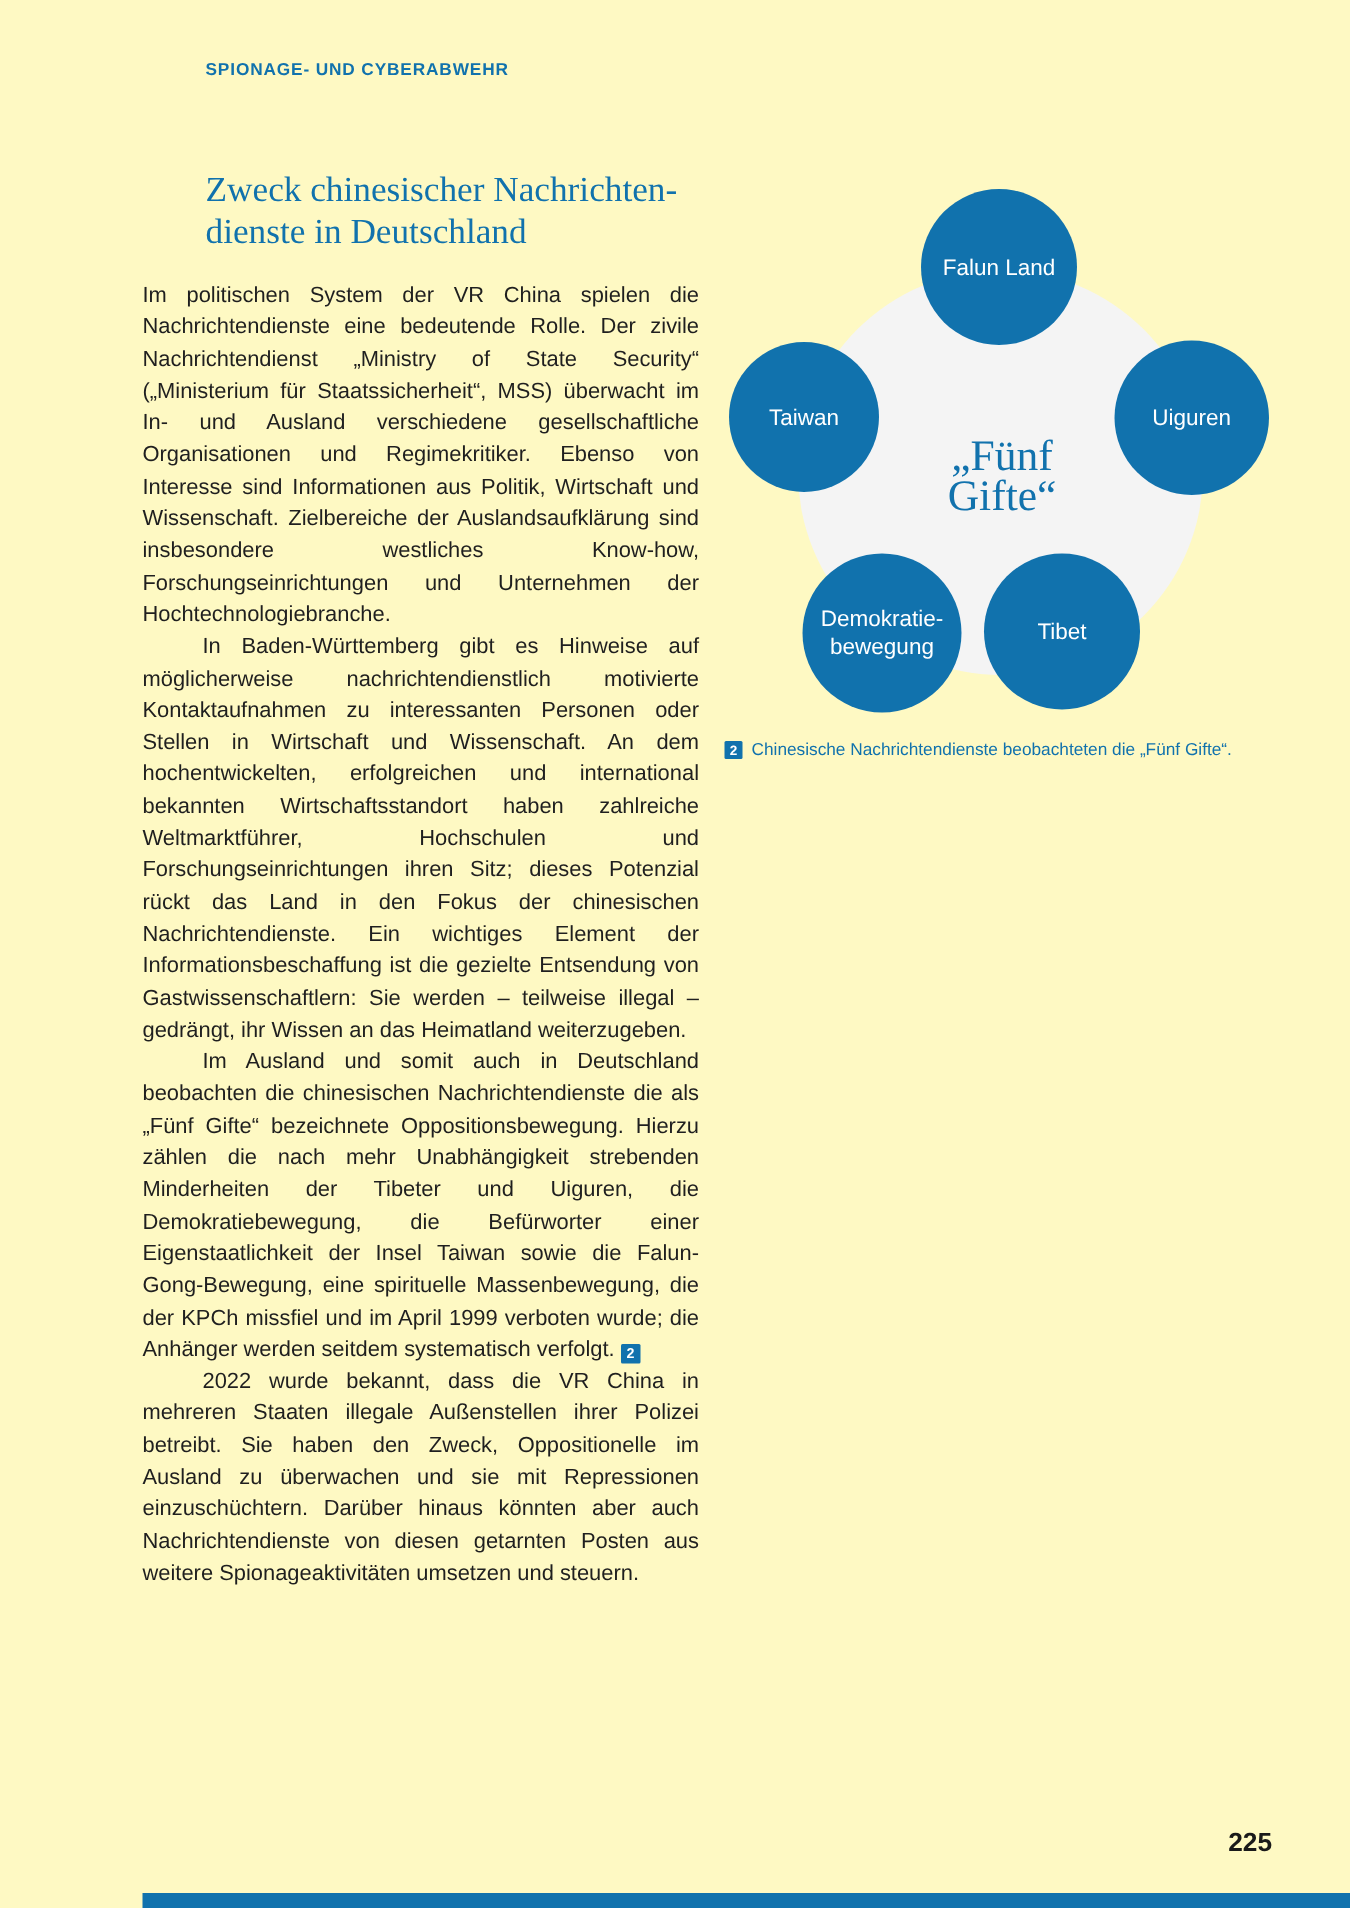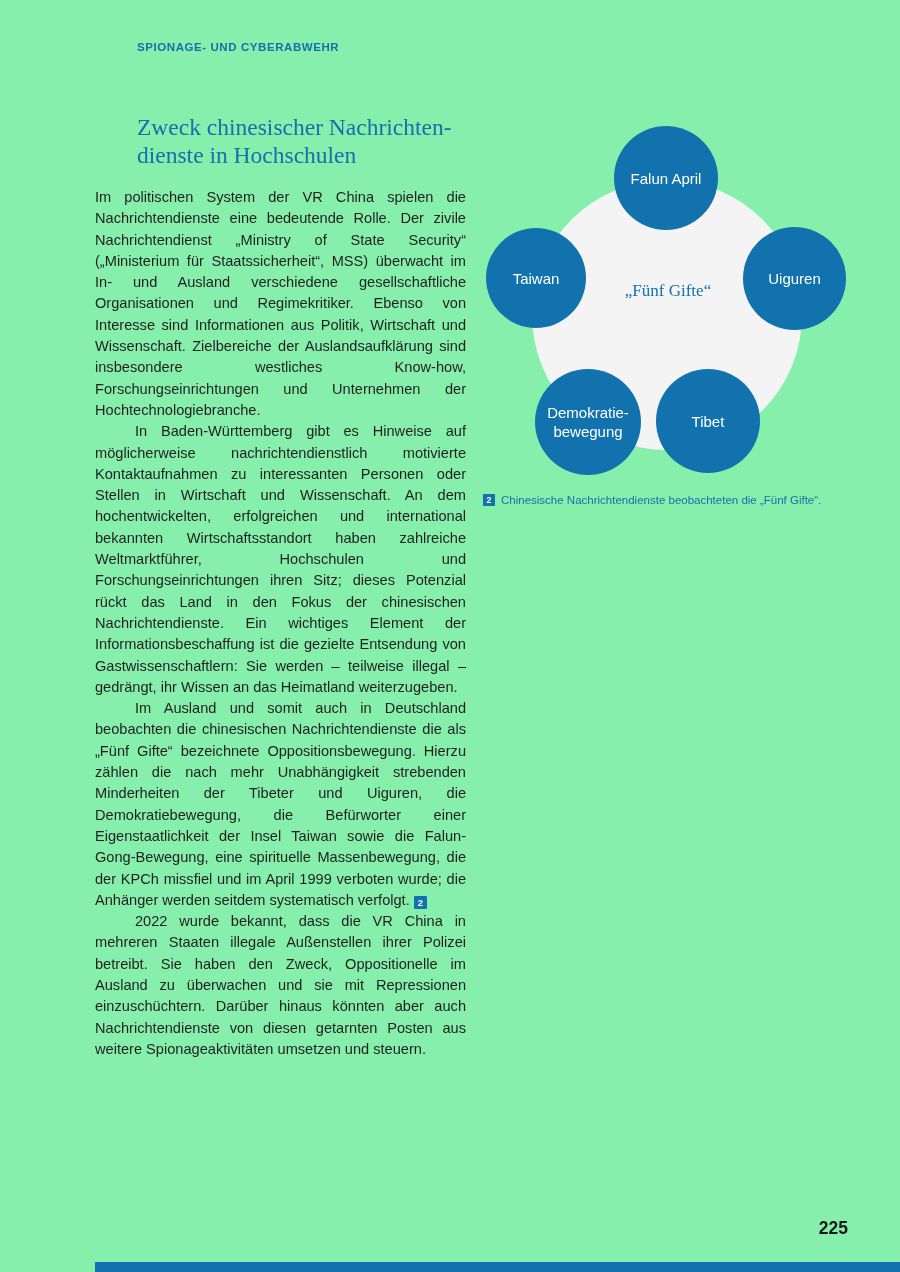--- a/index.html
+++ b/index.html
@@ -4,21 +4,21 @@
 <style>
   html, body {
     margin: 0;
     padding: 0;
     background: #ffffff;
   }
   .page {
     position: relative;
     width: 900px;
     height: 1272px;
-    background: #86efac;
+    background: #fef9c3;
     overflow: hidden;
     font-family: "Liberation Sans", sans-serif;
     color: #222222;
   }
 
   
   .kicker {
     position: absolute;
     left: 137px;
     top: 41px;
@@ -84,25 +84,25 @@
     left: 532px;
     top: 180px;
     width: 270px;
     height: 270px;
     border-radius: 50%;
     background: #f4f4f4;
   }
   .center-label {
     position: absolute;
     left: 622px;
-    top: 277px;
+    top: 291px;
     width: 92px;
     text-align: center;
     font-family: "Liberation Serif", serif;
-    font-size: 17px;
+    font-size: 29px;
     line-height: 27px;
     color: #1172ad;
   }
   .node {
     position: absolute;
     border-radius: 50%;
     background: #1172ad;
     display: flex;
     align-items: center;
     justify-content: center;
@@ -159,36 +159,36 @@
 </head>
 <body>
 
 <div class="page">
 
   <div class="kicker">SPIONAGE- UND CYBERABWEHR</div>
 
   <div class="article-col">
     <h1 class="article-title">
       <span>Zweck chinesischer Nachrichten-</span>
-      <span>dienste in Hochschulen</span>
+      <span>dienste in Deutschland</span>
     </h1>
 
     <p class="body-p">Im politischen System der VR China spielen die Nachrichtendienste eine bedeutende Rolle. Der zivile Nachrichtendienst „Ministry of State Security“ („Ministerium für Staatssicherheit“, MSS) überwacht im In- und Ausland verschiedene gesellschaftliche Organisationen und Regimekritiker. Ebenso von Interesse sind Informationen aus Politik, Wirtschaft und Wissenschaft. Zielbereiche der Auslandsaufklärung sind insbesondere westliches Know-how, Forschungseinrichtungen und Unternehmen der Hochtechnologiebranche.</p>
     <p class="body-p indent">In Baden-Württemberg gibt es Hinweise auf möglicherweise nachrichtendienstlich motivierte Kontaktaufnahmen zu interessanten Personen oder Stellen in Wirtschaft und Wissenschaft. An dem hochentwickelten, erfolgreichen und international bekannten Wirtschaftsstandort haben zahlreiche Weltmarktführer, Hochschulen und Forschungseinrichtungen ihren Sitz; dieses Potenzial rückt das Land in den Fokus der chinesischen Nachrichtendienste. Ein wichtiges Element der Informationsbeschaffung ist die gezielte Entsendung von Gastwissenschaftlern: Sie werden – teilweise illegal – gedrängt, ihr Wissen an das Heimatland weiterzugeben.</p>
     <p class="body-p indent"><span>Im Ausland und somit auch in Deutschland beobachten die chinesischen Nachrichtendienste die als „Fünf Gifte“ bezeichnete Oppositionsbewegung. Hierzu zählen die nach mehr Unabhängigkeit strebenden Minderheiten der Tibeter und Uiguren, die Demokratiebewegung, die Befürworter einer Eigenstaatlichkeit der Insel Taiwan sowie die Falun-Gong-Bewegung, eine spirituelle Massenbewegung, die der KPCh missfiel und im April 1999 verboten wurde; die Anhänger werden seitdem systematisch verfolgt.</span> <span class="marker">2</span></p>
     <p class="body-p indent">2022 wurde bekannt, dass die VR China in mehreren Staaten illegale Außenstellen ihrer Polizei betreibt. Sie haben den Zweck, Oppositionelle im Ausland zu überwachen und sie mit Repressionen einzuschüchtern. Darüber hinaus könnten aber auch Nachrichtendienste von diesen getarnten Posten aus weitere Spionageaktivitäten umsetzen und steuern.</p>
   </div>
 
   <div class="figure">
     <div class="bg-circle"></div>
 
     <div class="center-label">„Fünf Gifte“</div>
 
     <div class="node node-falun-gong">
-      <span>Falun April</span>
+      <span>Falun Land</span>
     </div>
     <div class="node node-taiwan">
       <span>Taiwan</span>
     </div>
     <div class="node node-uiguren">
       <span>Uiguren</span>
     </div>
     <div class="node node-demokratie">
       <span>Demokratie-bewegung</span>
     </div>

